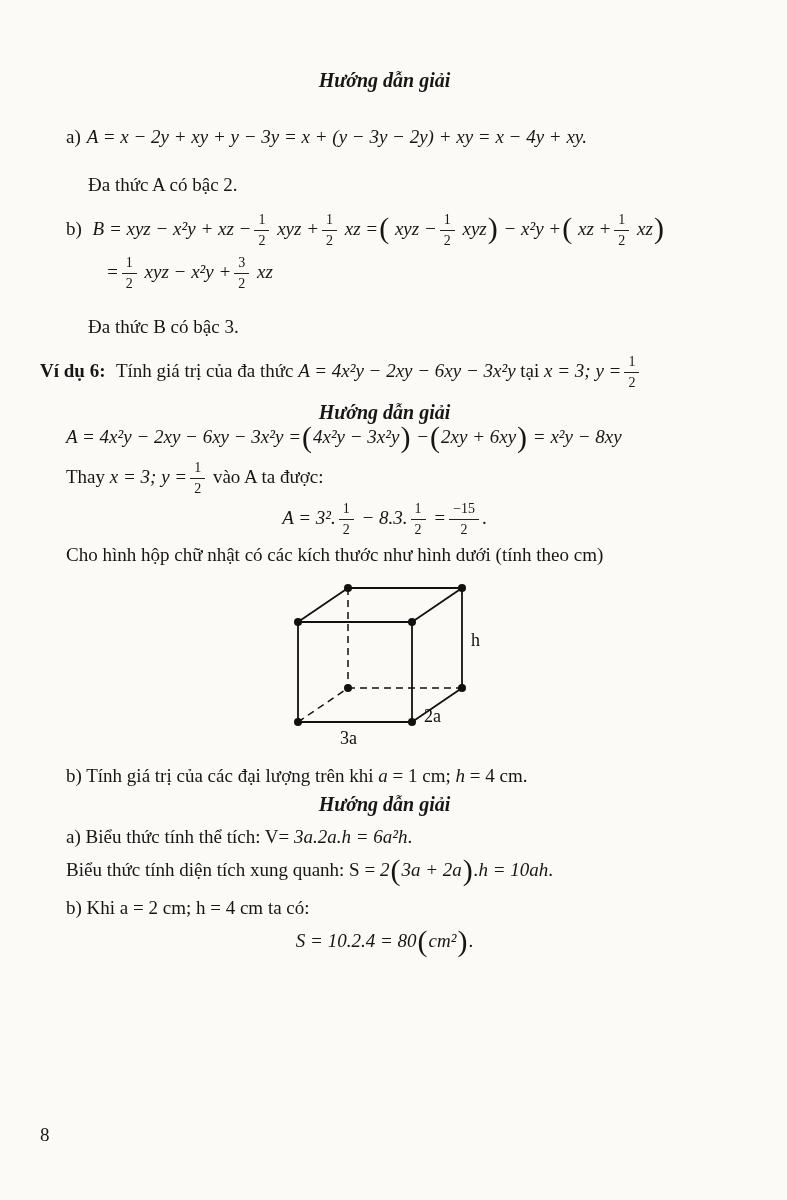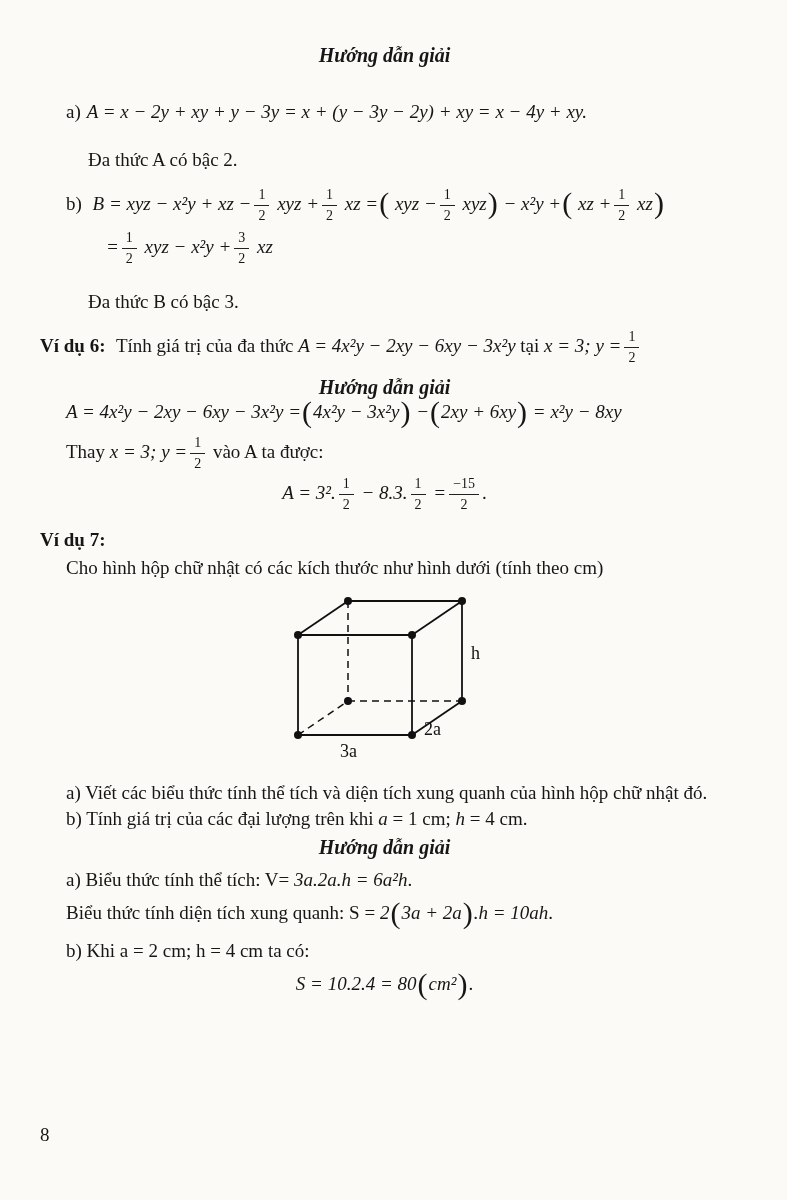--- a/index.html
+++ b/index.html
@@ -1,21 +1,21 @@
 <!DOCTYPE html>
 <html><head>
 <meta charset="utf-8">
 <style>
   * { margin:0; padding:0; box-sizing:border-box; }
   html,body { width:787px; height:1200px; }
   body {
     font-family:"Liberation Serif","DejaVu Serif",serif;
     font-size:19px; color:#161616; background:#fbfaf7;
   }
-  .page { width:787px; height:1200px; padding:44px 58px 0 40px; position:relative; overflow:hidden; background:#fbfaf7; }
+  .page { width:787px; height:1200px; padding:69px 58px 0 40px; position:relative; overflow:hidden; background:#fbfaf7; }
   .guide-title { font-weight:bold; font-style:italic; font-size:20px; text-align:center; }
   .center { text-align:center; }
   .m { font-style:italic; }
   .lbl { font-style:normal; margin-right:6px; }
   .vd-label { font-weight:bold; margin-right:6px;text-align:center; }
   .indent1 { margin-left:26px; }
   .indent2 { margin-left:48px; }
   .indent3 { margin-left:66px; }
   .justify { text-align:justify; }
   .mathline { line-height:1.35; }
@@ -81,23 +81,20 @@
     <span class="m">x = 3; y =</span><span class="frac"><span class="num">1</span><span class="den">2</span></span>
     <span>vào A ta được:</span>
   </div>
 
   <div class="mathline center" style="margin-top:4px">
     <span class="m">A = 3².</span><span class="frac"><span class="num">1</span><span class="den">2</span></span>
     <span class="m">− 8.3.</span><span class="frac"><span class="num">1</span><span class="den">2</span></span>
     <span class="m">=</span><span class="frac"><span class="num">−15</span><span class="den">2</span></span><span>.</span>
   </div>
 
-  <div style="margin-top:16px">
-    <span class="vd-label">Ví dụ 7:</span>
-  </div>
   <div class="indent1" style="margin-top:6px">Cho hình hộp chữ nhật có các kích thước như hình dưới (tính theo cm)</div>
 
   <div class="diagram">
     <svg width="238" height="184" viewBox="0 0 238 184">
       <g stroke="#111" stroke-width="1.8" fill="none">
         <path d="M32 50 H146 V150 H32 Z"></path>
         <path d="M32 50 L82 16"></path>
         <path d="M146 50 L196 16"></path>
         <path d="M82 16 H196"></path>
         <path d="M196 16 V116"></path>
@@ -117,21 +114,20 @@
           <circle cx="196" cy="16" r="4"></circle>
         <circle cx="196" cy="116" r="4"></circle>
           <circle cx="82" cy="116" r="4"></circle>
       </g>
       <text x="205" y="74">h</text>
       <text x="158" y="150">2a</text>
       <text x="74" y="172">3a</text>
     </svg>
   </div>
 
-  <div class="indent1 justify" style="margin-top:8px">a) Viết các biểu thức tính thể tích và diện tích xung quanh của hình hộp chữ nhật đó.</div>
   <div class="indent1" style="margin-top:4px">
     <span>b) Tính giá trị của các đại lượng trên khi</span>
     <span class="m">a</span>
     <span>= 1 cm;</span>
     <span class="m">h</span>
     <span>= 4 cm.</span>
   </div>
 
   <div class="guide-title" style="margin-top:6px">Hướng dẫn giải</div>
 

